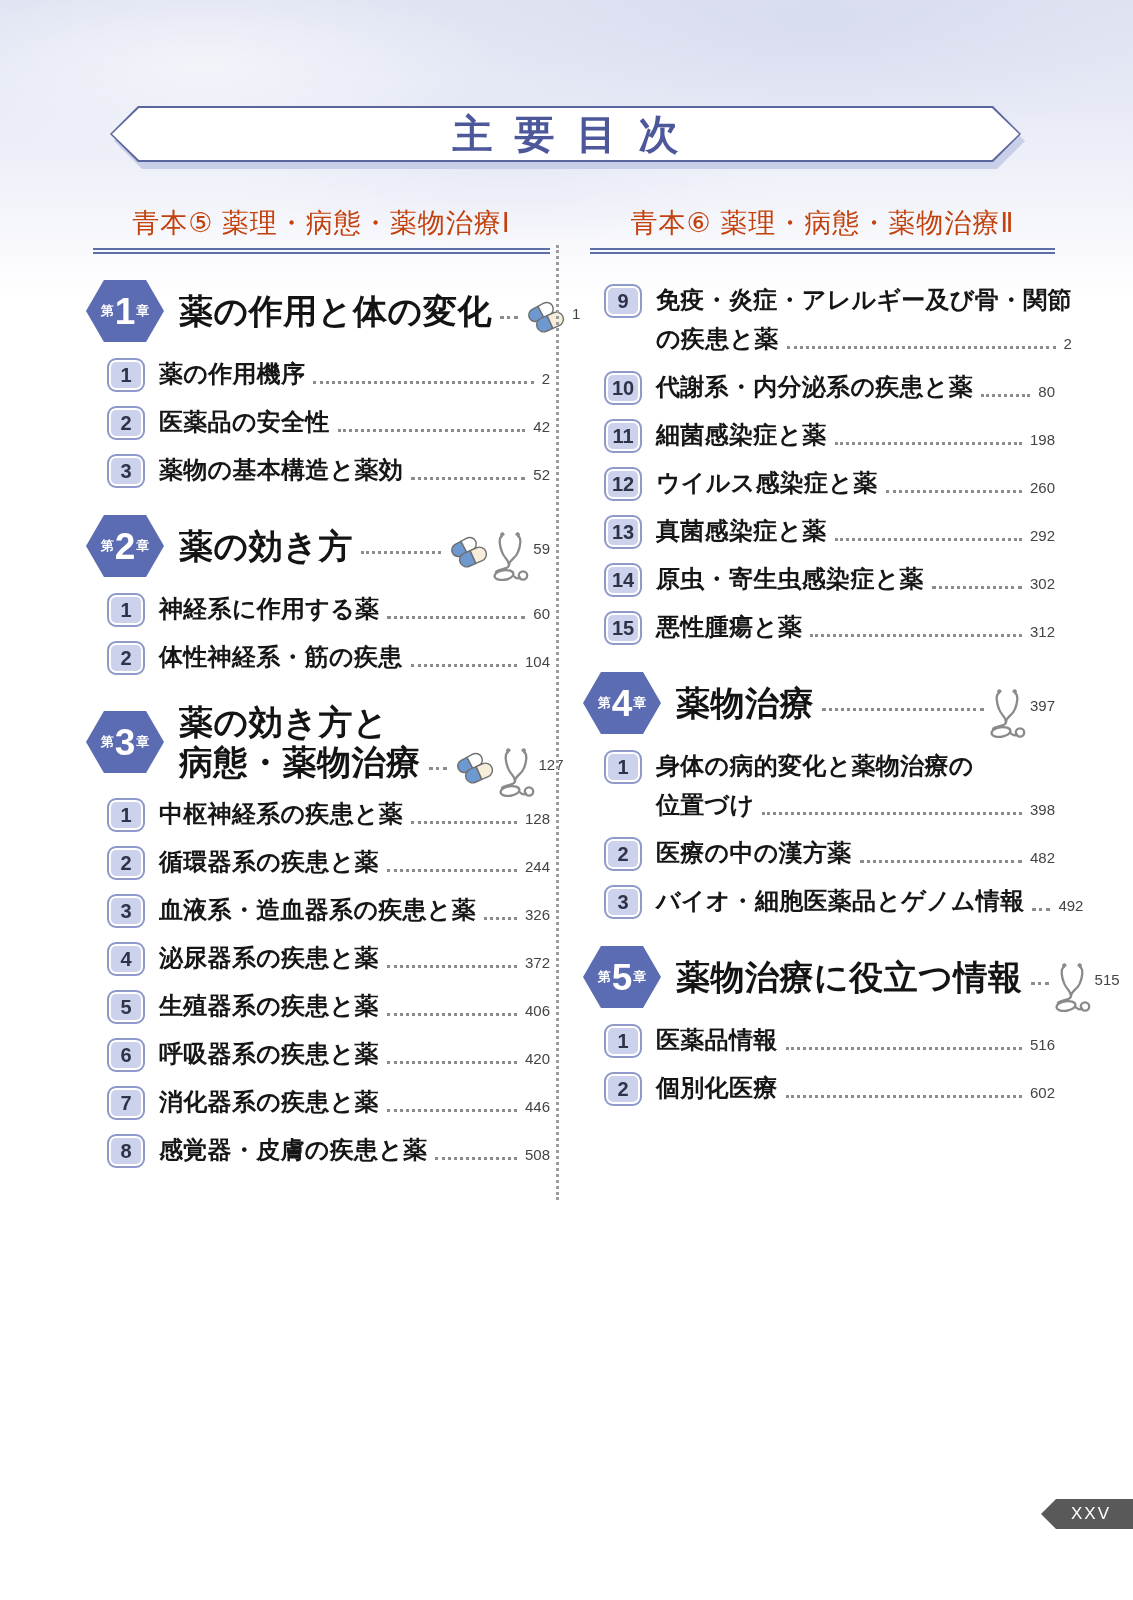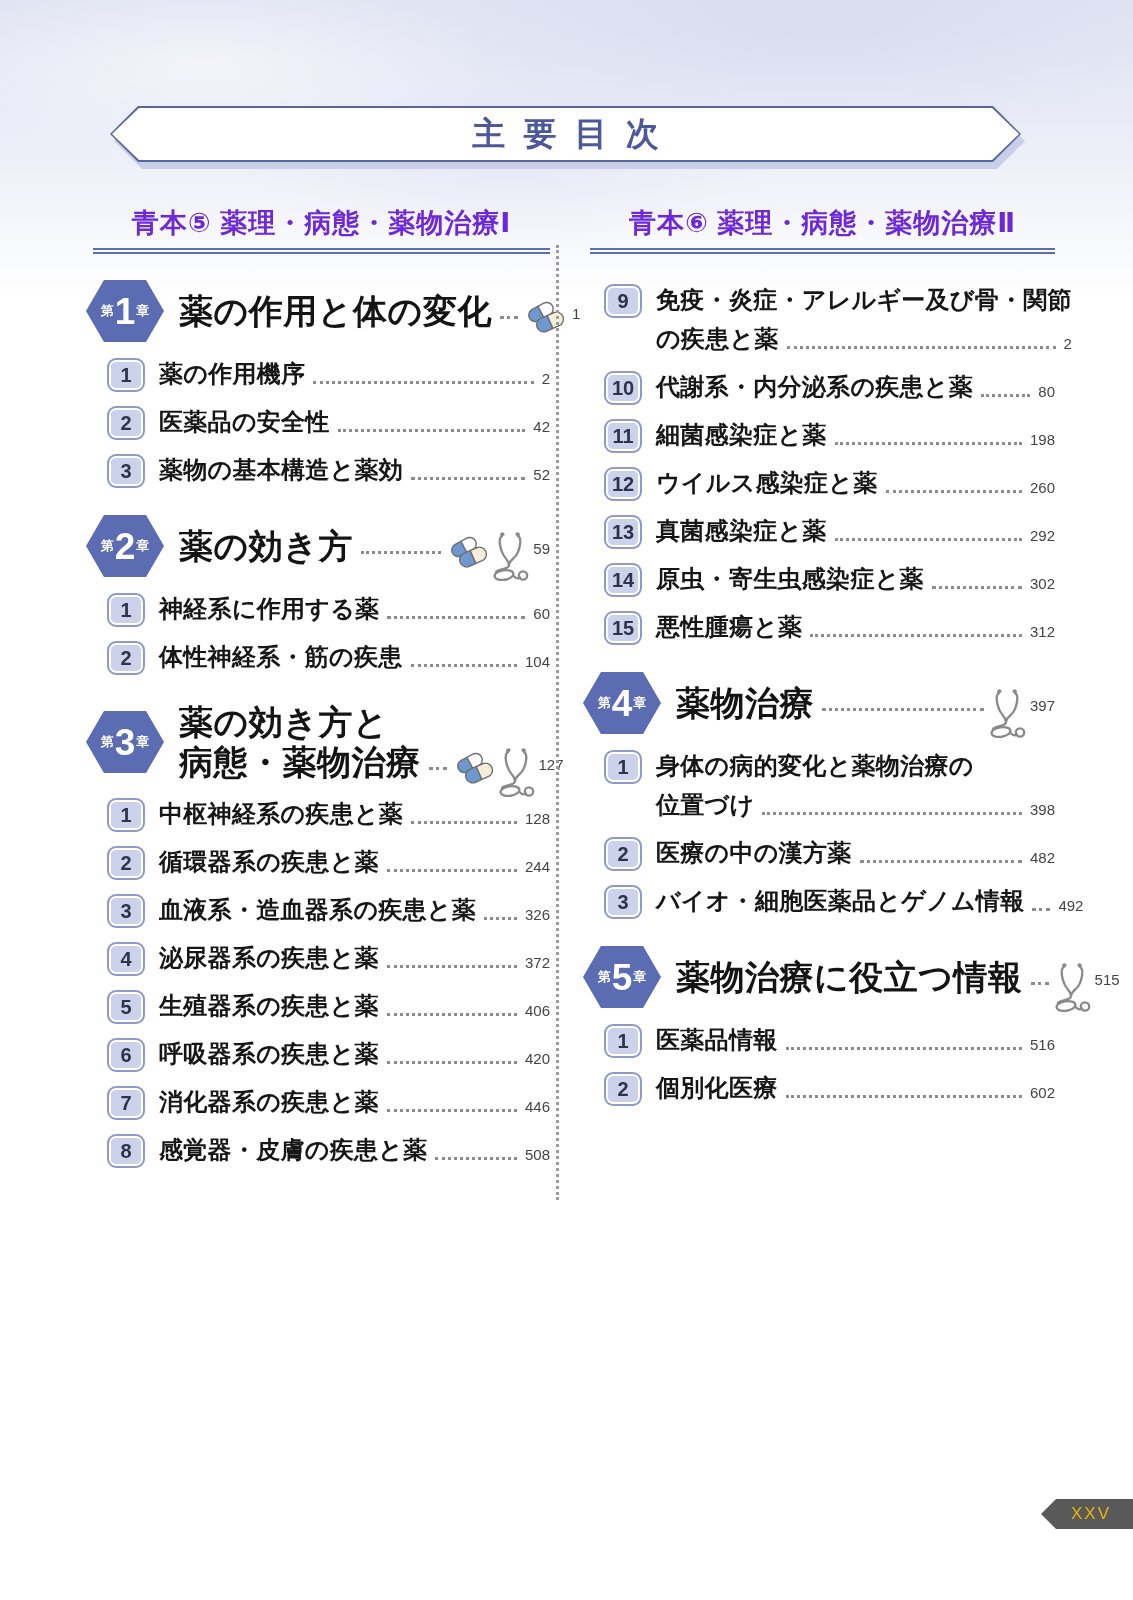--- a/index.html
+++ b/index.html
@@ -23,34 +23,34 @@
   .banner-shadow,.banner-border,.banner-inner{
     position:absolute;
     clip-path:polygon(0 50%,28px 0,calc(100% - 28px) 0,100% 50%,calc(100% - 28px) 100%,28px 100%);
   }
   .banner-shadow{left:4px;top:7px;right:-4px;bottom:-7px;background:#c9cee9;}
   .banner-border{inset:0;background:#5a659c;}
   .banner-inner{inset:2px;background:#ffffff;
     clip-path:polygon(0 50%,27px 0,calc(100% - 27px) 0,100% 50%,calc(100% - 27px) 100%,27px 100%);}
   .banner-title{
     position:absolute;inset:0;display:flex;align-items:center;justify-content:center;
-    font-size:33px;font-weight:700;color:#4d589b;letter-spacing:.55em;text-indent:.55em;
+    font-size:40px;font-weight:700;color:#4d589b;letter-spacing:.55em;text-indent:.55em;
   }
   
   .content{position:absolute;left:0;right:0;top:205px;}
   .columns{position:relative;display:flex;padding:0 93px;}
   .col{display:flex;flex-direction:column;}
   .col-left{width:457px;}
   .col-right{width:465px;margin-left:40px;}
   .divider{
     position:absolute;left:556px;top:40px;height:955px;width:0;
     border-left:3px dotted #9b9b9b;
   }
   .col-header{
-    text-align:center;font-size:27px;font-weight:700;color:#6d28d9;letter-spacing:1px;
+    text-align:center;font-size:27px;font-weight:400;color:#c2410c;letter-spacing:1px;
     padding-bottom:7px;border-bottom:6px double #5f6ea8;margin-bottom:26px;
   }
   
   .entry{display:flex;}
   .entry .lines{flex:1;display:flex;flex-direction:column;}
   .line{display:flex;align-items:flex-end;}
   .dots{flex:1;border-bottom:3px dotted #8c8c8c;margin:0 8px;transform:translateY(-9px);min-width:18px;}
   .pg{font-size:15px;color:#444;margin-bottom:6px;white-space:nowrap;}
   
   .entry.chapter{align-items:center;margin:26px 0 12px;margin-left:-7px;}
@@ -77,21 +77,21 @@
   .item .t{font-size:24px;font-weight:700;color:#161616;line-height:39px;letter-spacing:.3px;white-space:nowrap;}
   
   .cicon{flex:0 0 auto;}
   .icon-pills{margin:0 2px -4px 0;}
   .icon-stethoscope{margin:0 2px -16px -6px;}
   
   .page-tag{
     position:absolute;right:0;bottom:71px;width:92px;height:30px;background:#595959;
     clip-path:polygon(0 50%,15px 0,100% 0,100% 100%,15px 100%);
     display:flex;align-items:center;justify-content:center;
-    color:#eab308;font-size:17px;letter-spacing:2px;padding-left:8px;box-sizing:border-box;
+    color:#ffffff;font-size:17px;letter-spacing:2px;padding-left:8px;box-sizing:border-box;
   }
 </style>
 </head>
 <body>
 
 <div class="paper-top"></div>
 
 <div class="banner-wrap">
   <div class="banner-shadow"></div>
   <div class="banner-border"></div>

